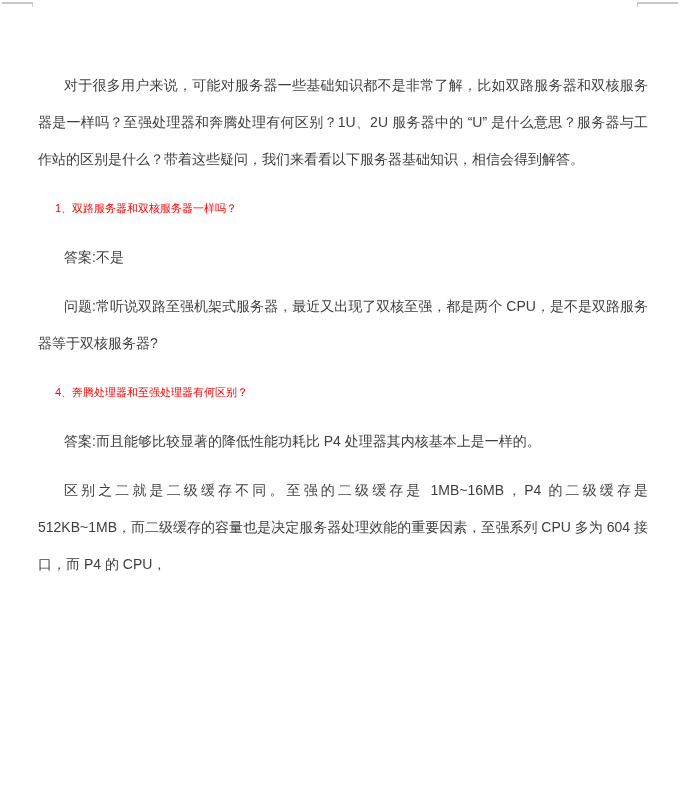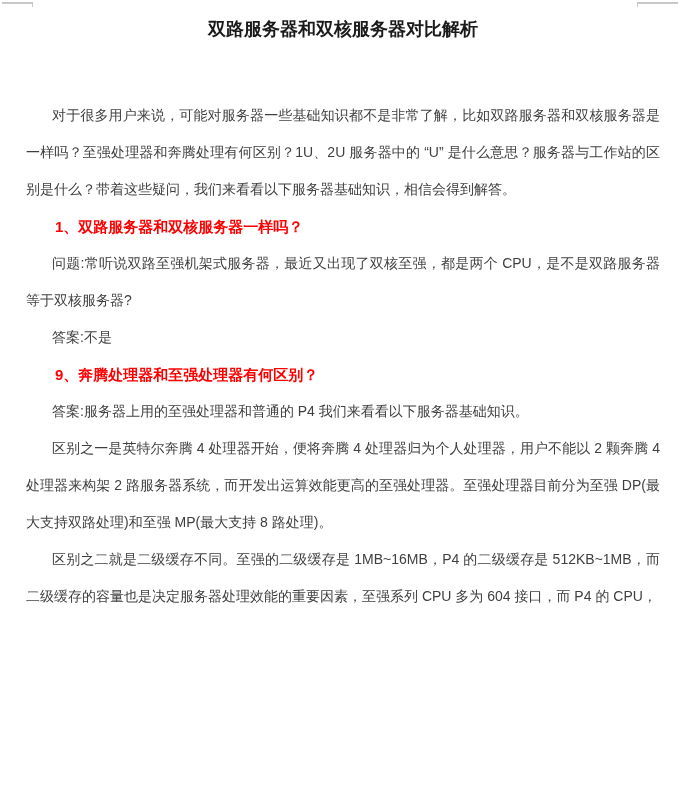--- a/index.html
+++ b/index.html
@@ -38,46 +38,44 @@
   .title {
     margin: 16px 0 0 0;
     font-size: 18px;
     line-height: 26px;
     font-weight: bold;
     text-align: center;
     color: var(--title);
   }
   .title-gap { height: 55px; }
   .para {
-    margin: 0;
+    margin: 12px;
     font-size: 14px;
     line-height: 37px;
     color: var(--body);
     text-indent: 26px;
     text-align: justify;
   }
   .heading {
     margin: 0;
-    font-size: 15px;
+    font-size: 11px;
     line-height: 37px;
-    font-weight: bold;
+    font-weight: normal;
     color: var(--accent);
     text-indent: 29px;
   }
 </style>
 </head>
 <body style="background: rgb(255, 255, 255);">
 
 <div class="crop-mark crop-left"></div>
 <div class="crop-mark crop-right"></div>
 
 <div class="doc">
-  <h1 class="title">双路服务器和双核服务器对比解析</h1>
   <div class="title-gap"></div>
   <p class="para">对于很多用户来说，可能对服务器一些基础知识都不是非常了解，比如双路服务器和双核服务器是一样吗？至强处理器和奔腾处理有何区别？1U、2U 服务器中的 “U” 是什么意思？服务器与工作站的区别是什么？带着这些疑问，我们来看看以下服务器基础知识，相信会得到解答。</p>
   <h2 class="heading">1、双路服务器和双核服务器一样吗？</h2>
+  <p class="para">答案:不是</p>
   <p class="para">问题:常听说双路至强机架式服务器，最近又出现了双核至强，都是两个 CPU，是不是双路服务器等于双核服务器?</p>
-  <p class="para">答案:不是</p>
-  <h2 class="heading">9、奔腾处理器和至强处理器有何区别？</h2>
-  <p class="para">答案:服务器上用的至强处理器和普通的 P4 我们来看看以下服务器基础知识。</p>
-  <p class="para">区别之一是英特尔奔腾 4 处理器开始，便将奔腾 4 处理器归为个人处理器，用户不能以 2 颗奔腾 4 处理器来构架 2 路服务器系统，而开发出运算效能更高的至强处理器。至强处理器目前分为至强 DP(最大支持双路处理)和至强 MP(最大支持 8 路处理)。</p>
+  <h2 class="heading">4、奔腾处理器和至强处理器有何区别？</h2>
+  <p class="para">答案:而且能够比较显著的降低性能功耗比 P4 处理器其内核基本上是一样的。</p>
   <p class="para">区别之二就是二级缓存不同。至强的二级缓存是 1MB~16MB，P4 的二级缓存是 512KB~1MB，而二级缓存的容量也是决定服务器处理效能的重要因素，至强系列 CPU 多为 604 接口，而 P4 的 CPU，</p>
 </div>
 
 </body></html>

